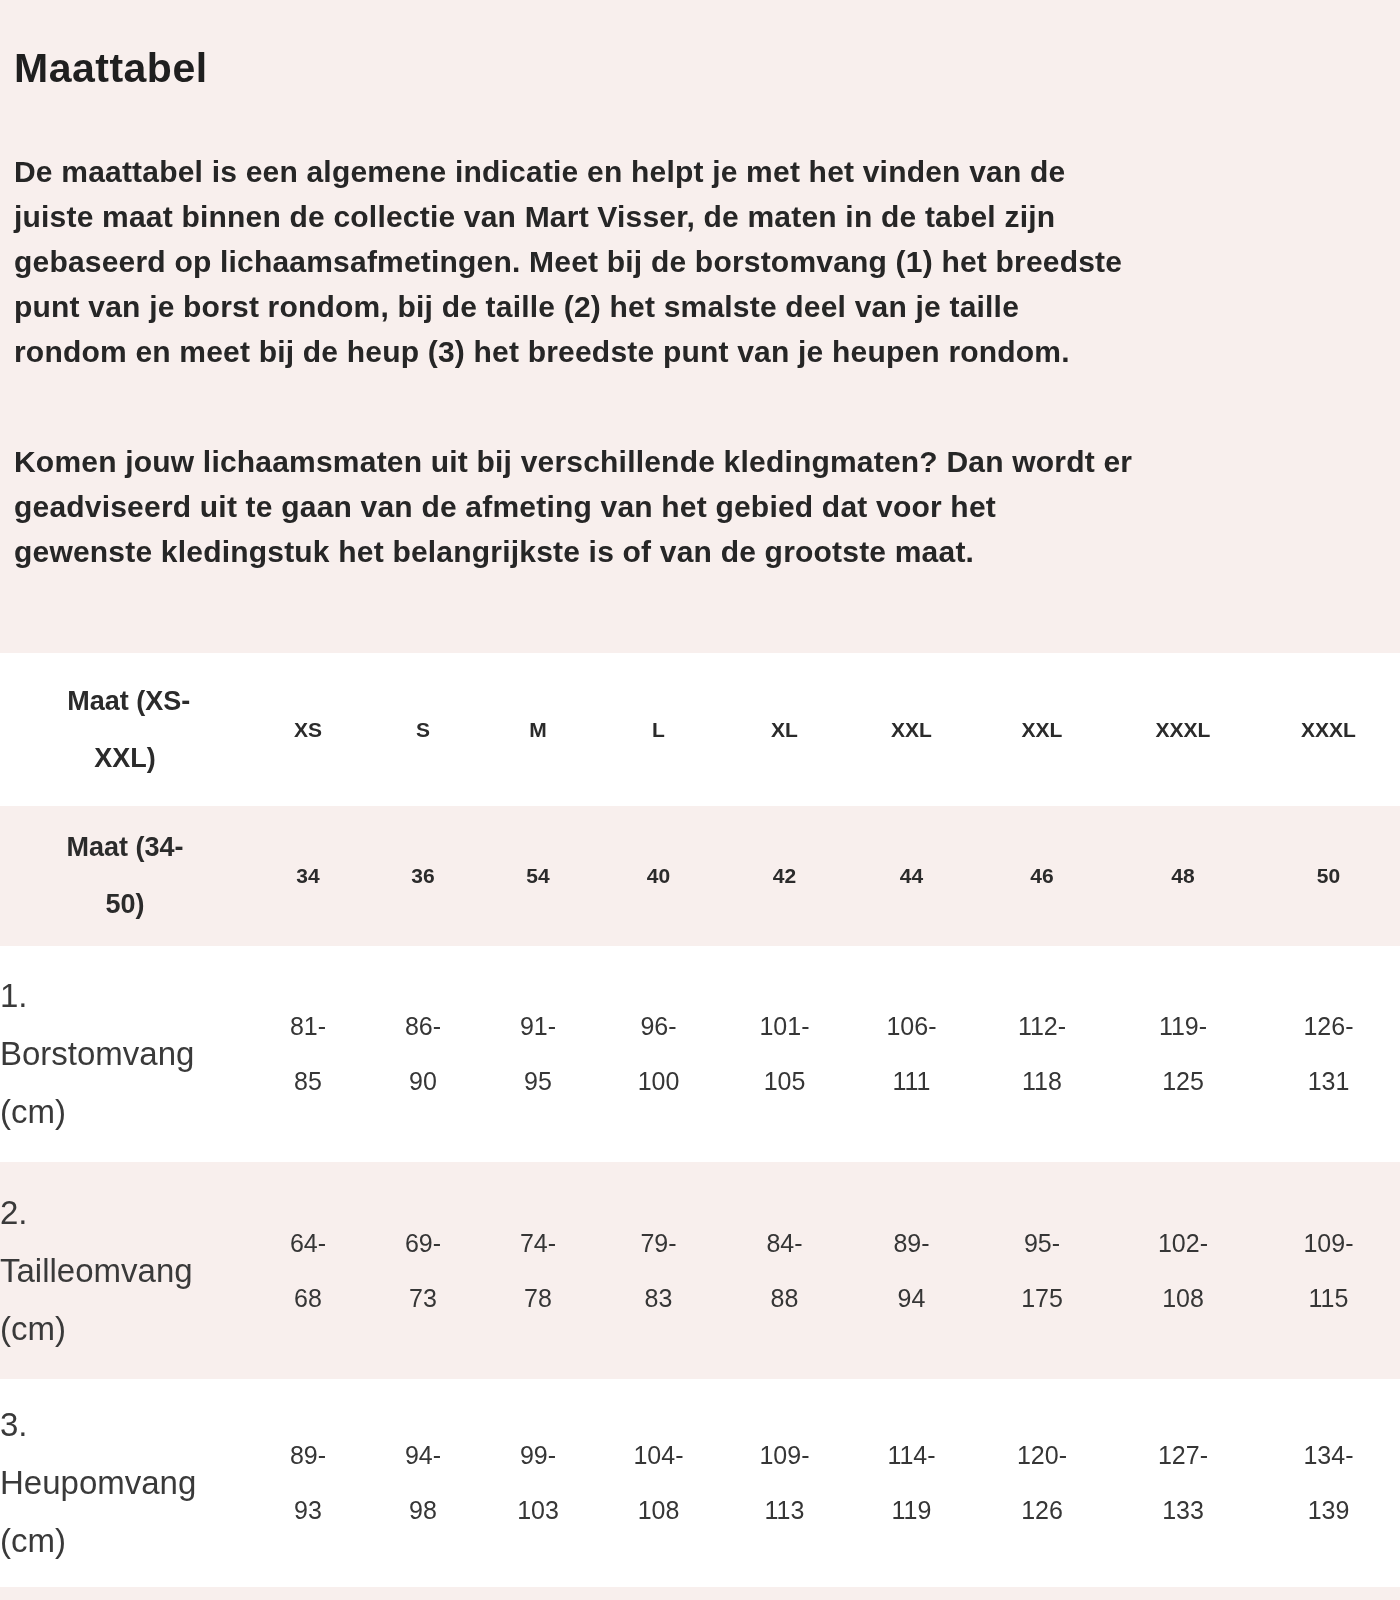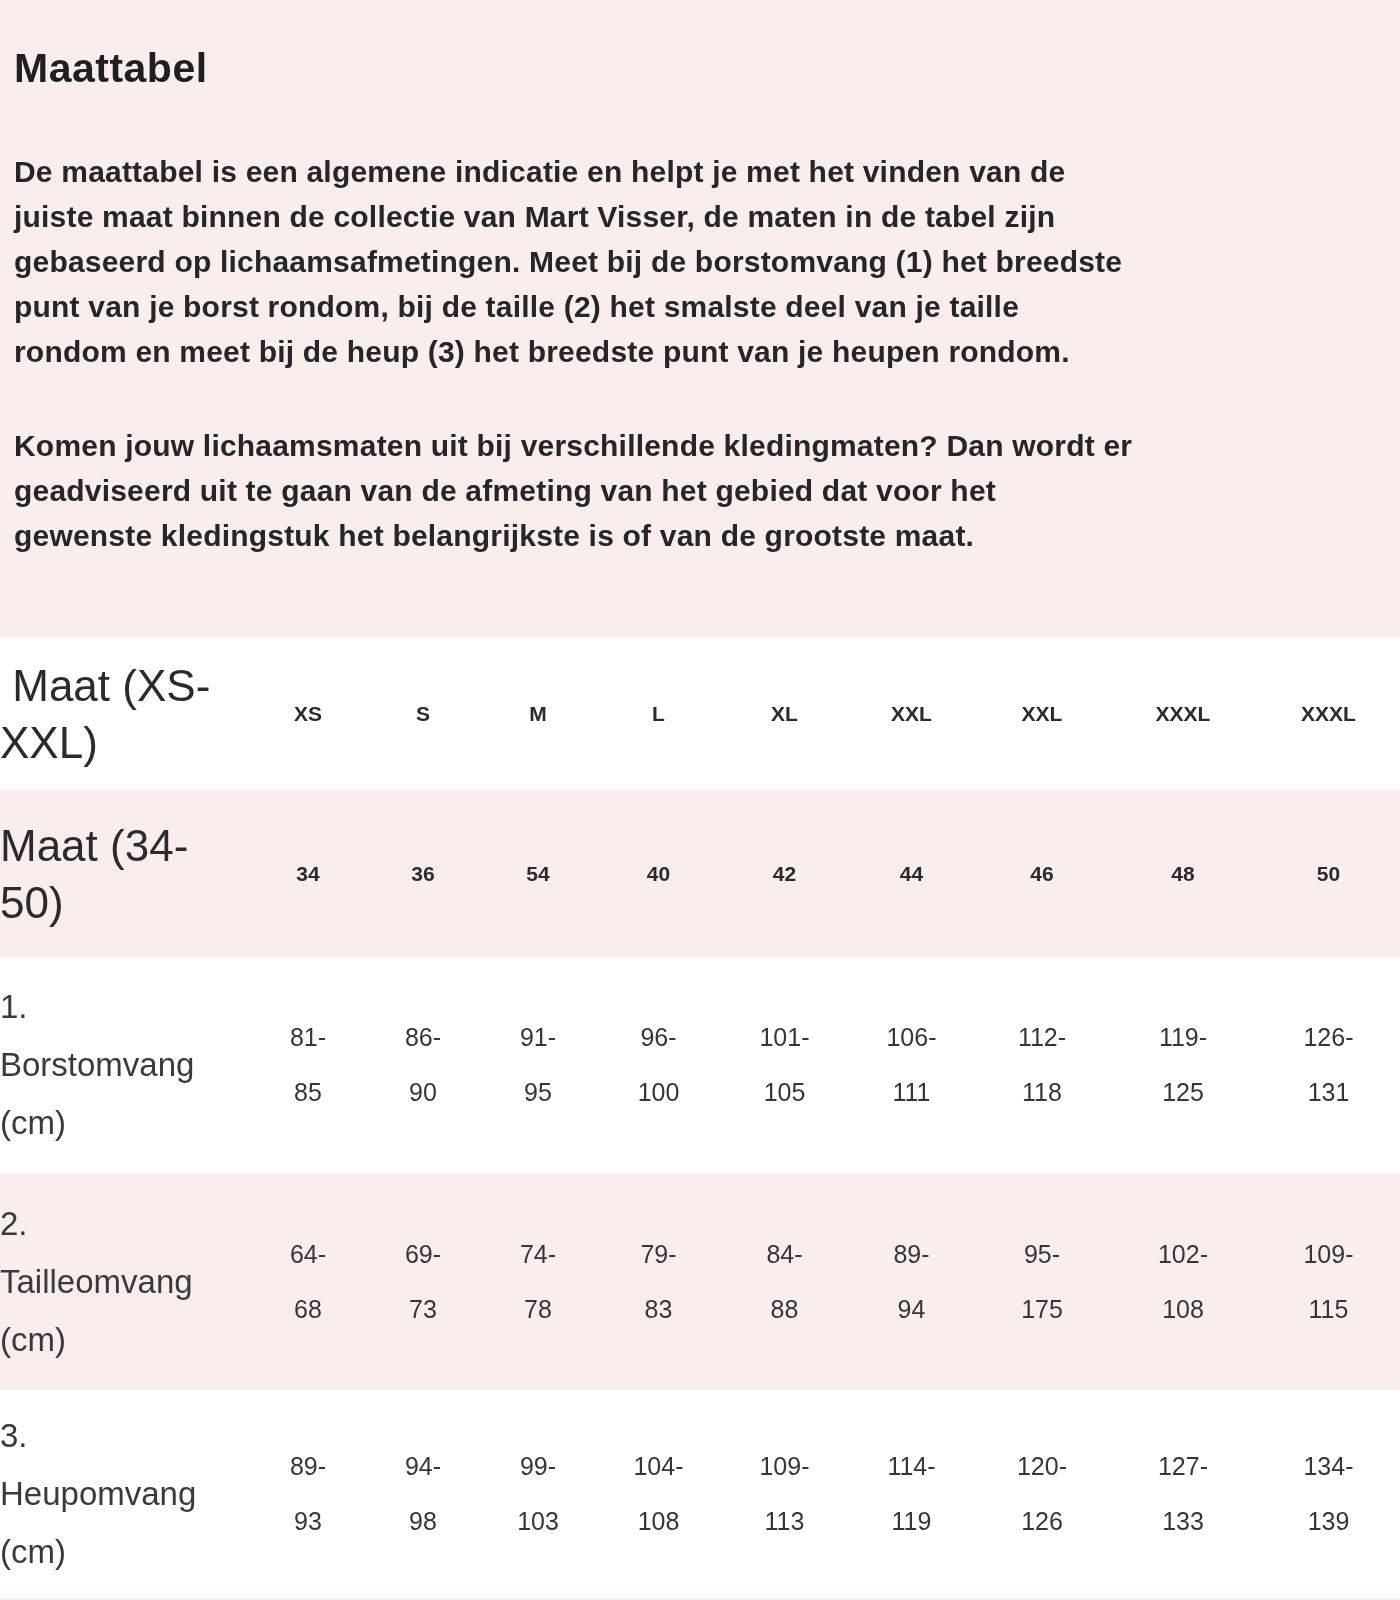--- a/index.html
+++ b/index.html
@@ -22,21 +22,21 @@
   .intro {
     margin: 0 14px 0 14px;
     font-size: 30px;
     line-height: 45px;
     font-weight: 700;
     letter-spacing: 0.2px;
     white-space: pre-line;
     color: #262626;
   }
   .p1 { margin-top: 57px; }
-  .p2 { margin-top: 49px; }
+  .p2 { margin-top: 65px; }
 
   table.size-table {
     border-collapse: collapse;
     table-layout: fixed;
     width: 1400px;
     margin-top: 79px;
     border: none;
   }
   table.size-table td {
     vertical-align: middle;
@@ -46,26 +46,26 @@
   tr.alt { background: #ffffff; }
   td.lbl {
     text-align: left;
     padding-left: 14px;
     white-space: pre-wrap;
   }
   td.val {
     text-align: center;
     white-space: pre-line;
   }
-  tr.head td.lbl { font-weight: 400; font-size: 44px; line-height: 57px; color: #2b2b2b; }
+  tr.head td.lbl { font-weight: 700; font-size: 27px; line-height: 57px; color: #2b2b2b; text-align: center; }
   tr.head td.val { font-weight: 700; font-size: 21px; color: #2b2b2b; }
   tr.data td.lbl { font-weight: 400; font-size: 33px; line-height: 58px; color: #3a3a3a; }
   tr.data td.val { font-weight: 400; font-size: 25px; line-height: 55px; color: #363636; }
   tr.rh1 { height: 153px; }
-  tr.rh2 { height: 167px; }
+  tr.rh2 { height: 140px; }
   tr.rh3 { height: 216px; }
   tr.rh4 { height: 217px; }
   tr.rh5 { height: 208px; }
 </style>
 </head>
 <body>
 
 <main>
   <h1 class="title">Maattabel</h1>
 

